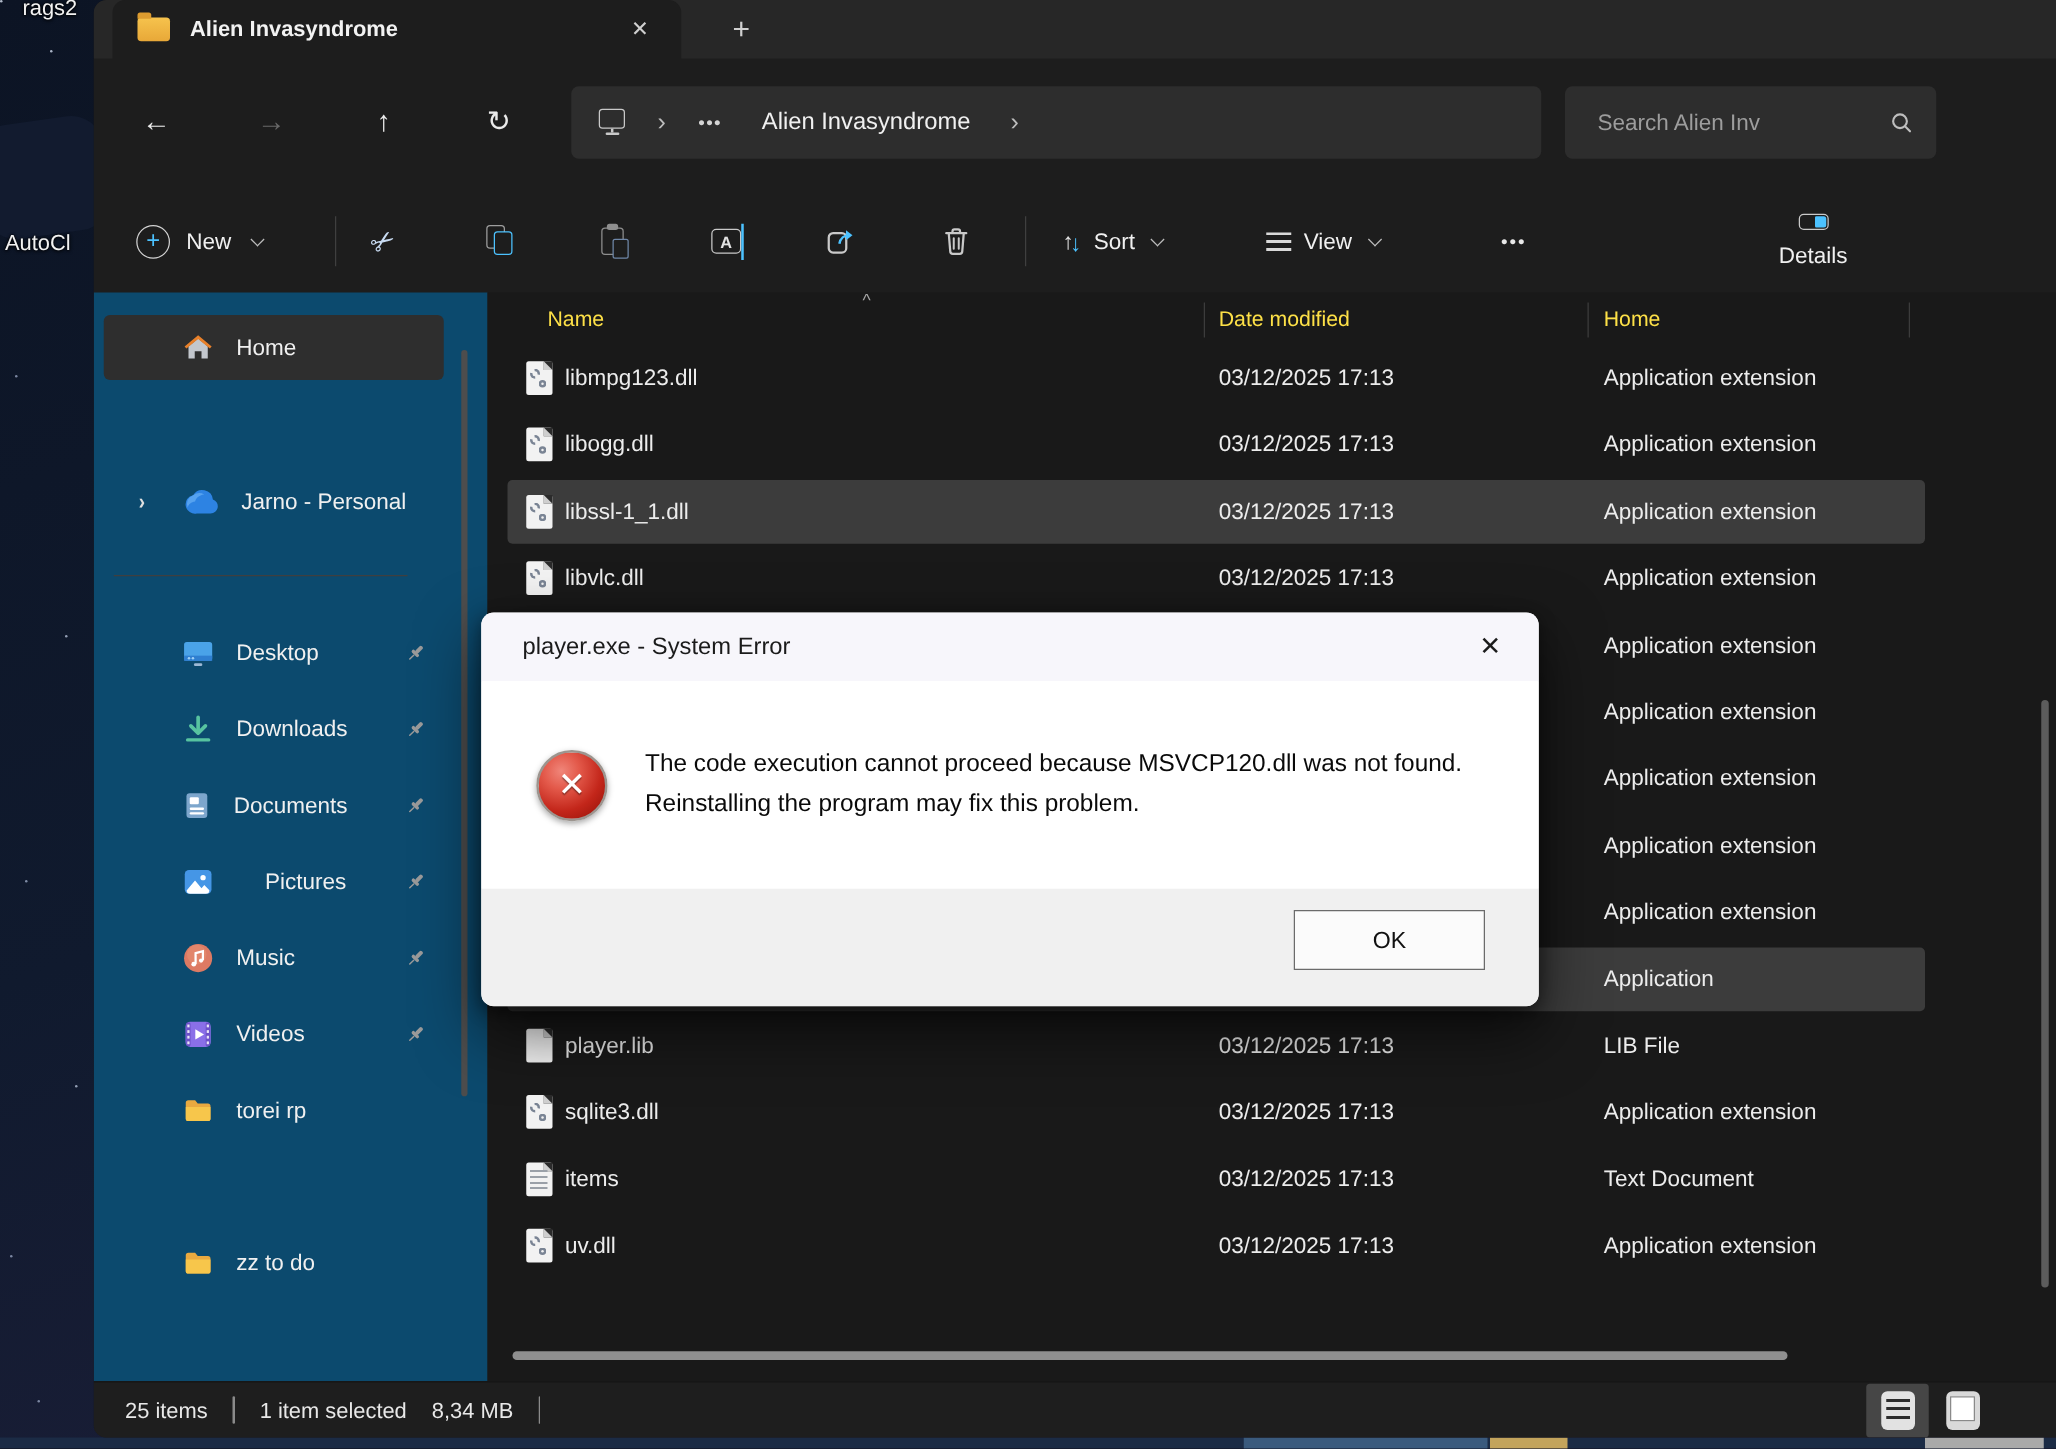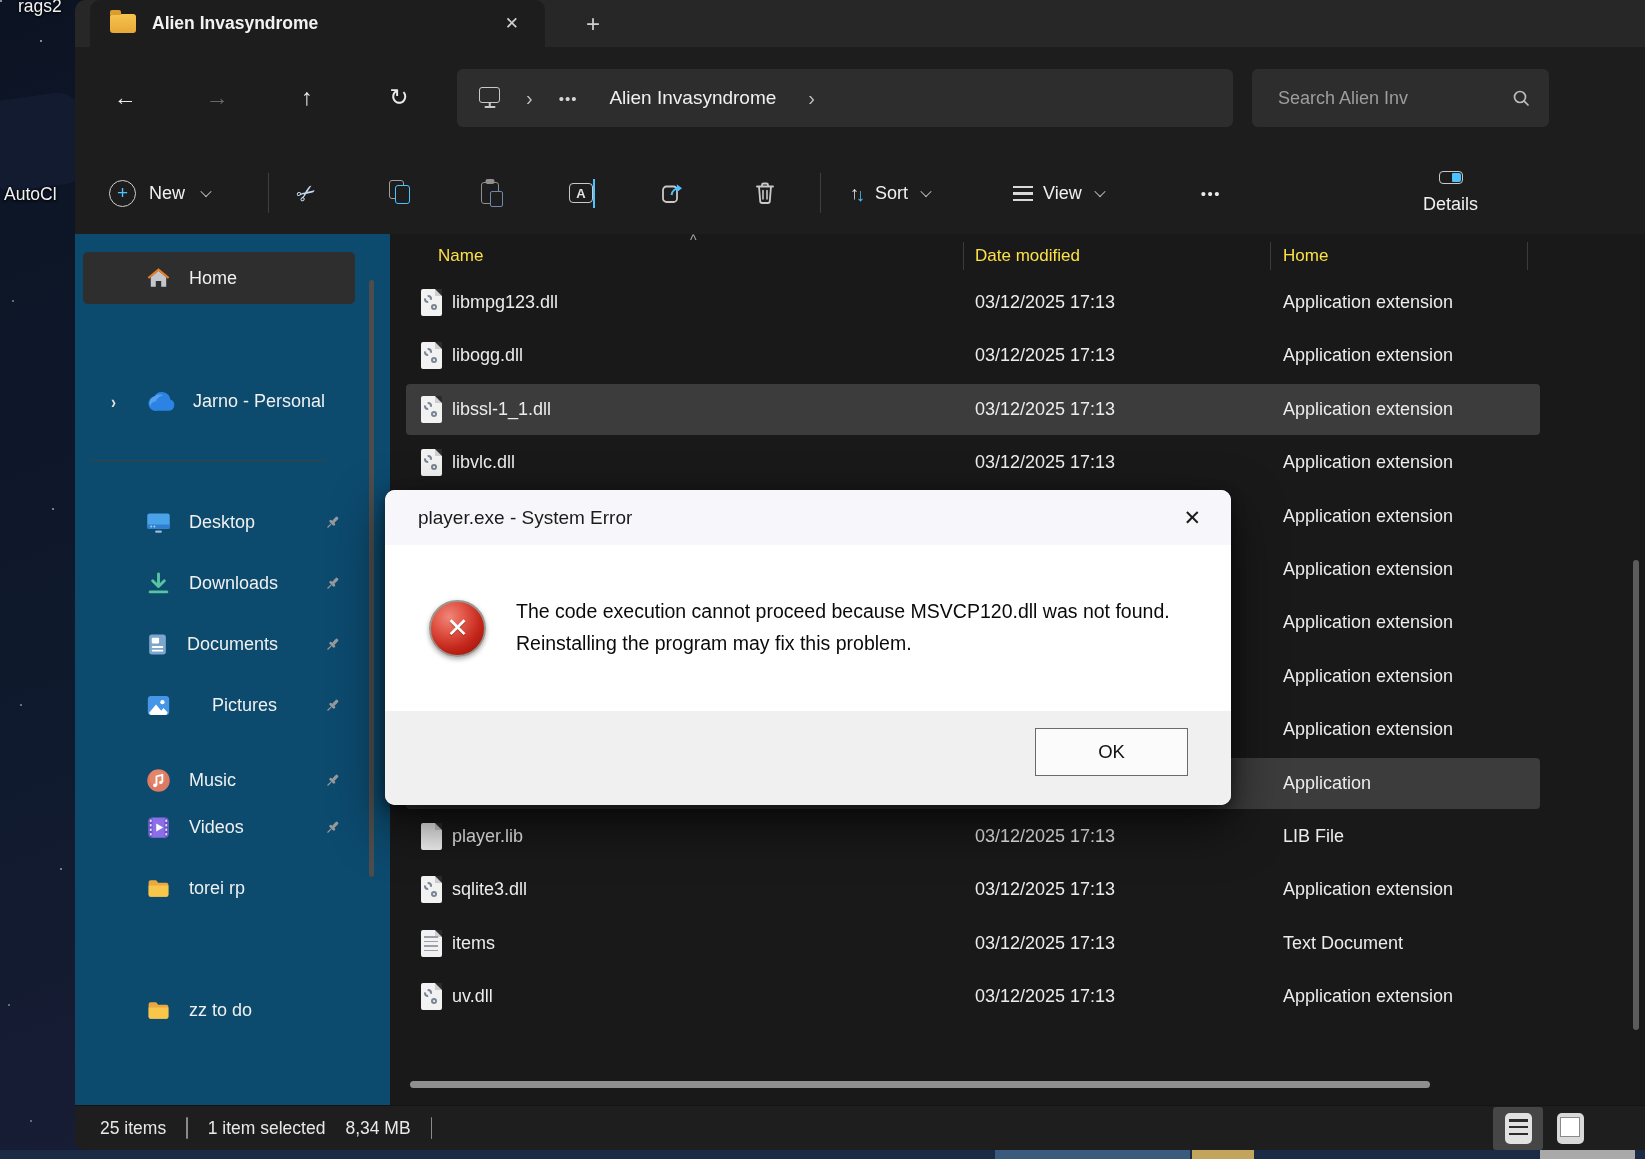--- a/index.html
+++ b/index.html
@@ -351,21 +351,21 @@
             <span class="ic ic-pin sb-pin">
               <svg width="17" height="17" viewBox="0 0 16 16">
                 <g transform="rotate(45 8 8)" fill="#9a9a9a">
                   <rect x="6.5" y="1" width="3" height="6.6" rx="1.2"></rect>
                   <rect x="4.6" y="7" width="6.8" height="2.6" rx="1.3"></rect>
                   <rect x="7.5" y="9.6" width="1.1" height="5.2" rx=".5"></rect>
                 </g>
               </svg>
             </span>
           </div>
-          <div class="sb-item" style="top: 520px;">
+          <div class="sb-item" style="top: 506px;">
             <span class="ic ic-music">
               <svg width="27" height="27" viewBox="0 0 24 24">
                 <circle cx="12" cy="12" r="10" fill="#dd7a63"></circle>
                 <circle cx="11" cy="9.5" r="7" fill="#e68f72" opacity=".55"></circle>
                 <path d="M10.2 16.2V8.4l5.2-1.3v6.4" stroke="#fff" stroke-width="1.6" fill="none"></path>
                 <circle cx="8.9" cy="16.3" r="1.7" fill="#fff"></circle>
                 <circle cx="14.1" cy="13.7" r="1.5" fill="#fff"></circle>
               </svg>
             </span>
             <span class="sb-label">Music</span>

